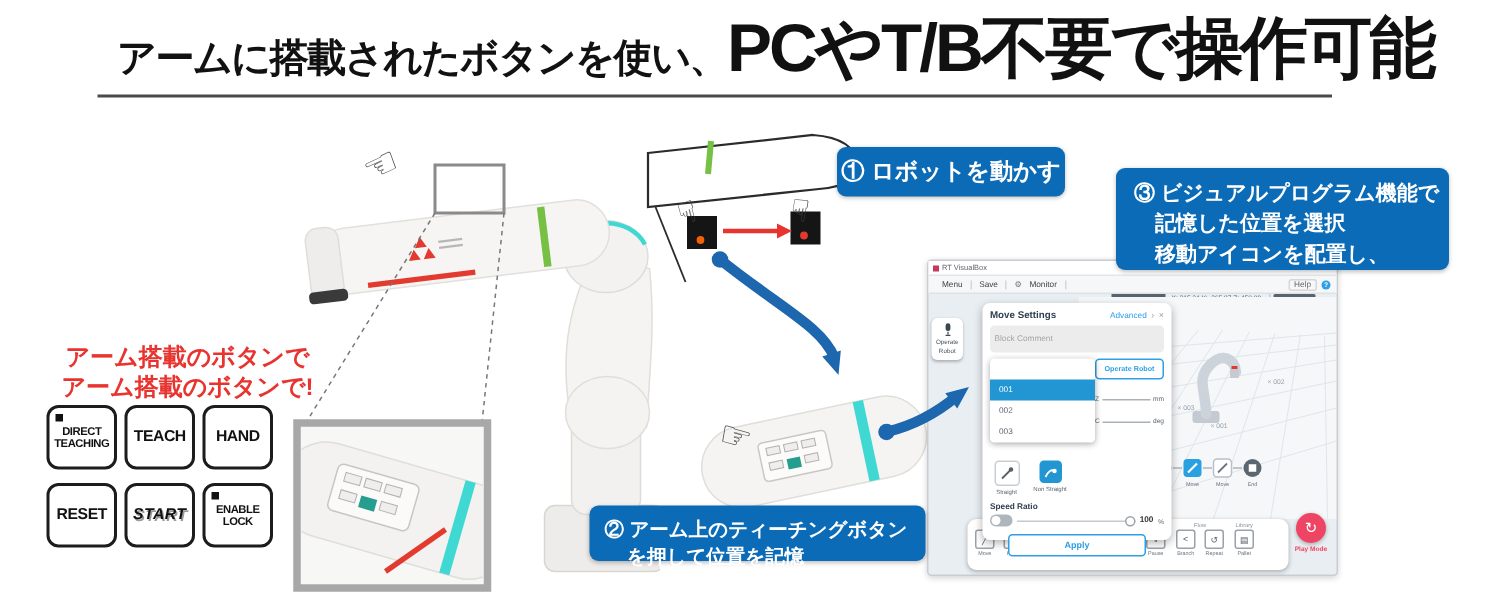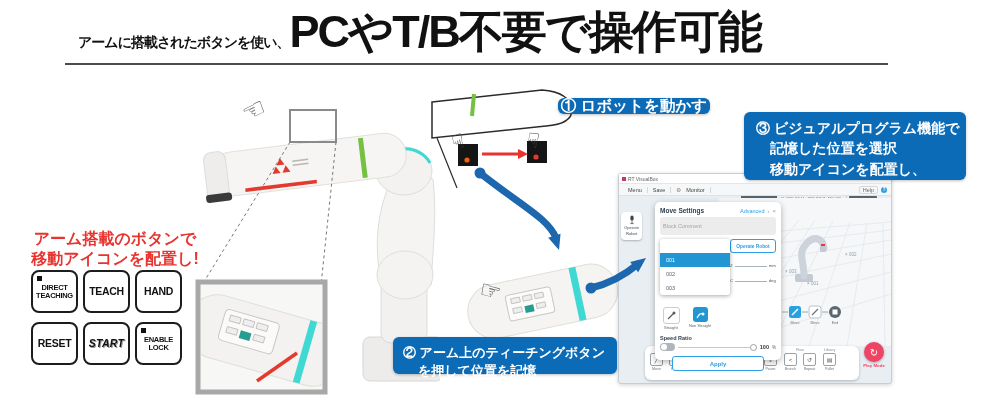--- a/index.html
+++ b/index.html
@@ -1,40 +1,40 @@
 <!DOCTYPE html>
 <html><head>
 <meta charset="utf-8">
 <style>
   body{margin:0;background:#fff}
   .page{position:relative;width:1000px;height:410px;background:#fff;overflow:hidden;
         font-family:"Liberation Sans",sans-serif;color:#111}
 
   
   .headline{position:absolute;left:78px;top:2px;display:flex;align-items:baseline;white-space:nowrap}
-  .headline .lead{font-size:14px;font-weight:bold;letter-spacing:-1px}
+  .headline .lead{font-size:26px;font-weight:bold;letter-spacing:-1px}
   .headline .main{font-size:45px;font-weight:900;letter-spacing:-2px}
   .headline-rule{position:absolute;left:65px;top:63px;width:823px;height:2px;background:#4a4a4a}
 
   
-  .callout{position:absolute;left:14px;top:229px;width:202px;text-align:center;color:#e8332f;
+  .callout{position:absolute;left:24px;top:229px;width:202px;text-align:center;color:#e8332f;
            font-weight:bold;font-size:16px;line-height:1.28}
   .btn-grid{position:absolute;left:31px;top:270px;display:grid;grid-template-columns:repeat(3,47px);
             grid-auto-rows:43px;gap:9px 5px}
   .hwbtn{position:relative;background:#fff;border:2px solid #1c1c1c;border-radius:8px;display:flex;
          flex-direction:column;align-items:center;justify-content:center;font-weight:bold;
          font-size:10.5px;line-height:1.05;letter-spacing:-.3px;text-align:center}
   .hwbtn.small{font-size:7.5px}
   .hwbtn .marker{position:absolute;left:4px;top:4px;width:5px;height:5px;background:#111}
   .hwbtn.start span{font-style:italic;font-weight:900;text-shadow:1px 1px 0 #9a9a9a;letter-spacing:.3px}
 
   
   .stepbox{position:absolute;background:#0b6bb7;border-radius:6px;color:#fff;font-weight:bold;
            box-shadow:0 1px 3px rgba(0,0,0,.25)}
-  .step1{left:558px;top:98px;width:152px;height:16px;font-size:15.5px;display:flex;align-items:center;
+  .step1{left:558px;top:98px;width:152px;height:33px;font-size:15.5px;display:flex;align-items:center;
          justify-content:center;z-index:6}
   .step2{left:393px;top:337px;width:224px;height:37px;font-size:13px;padding:7px 0 0 10px;
          line-height:1.4;box-sizing:border-box;z-index:6}
   .step2 .ind{padding-left:15px}
   .step3{left:744px;top:112px;width:222px;height:68px;font-size:14px;padding:6px 0 16px 12px;
          line-height:1.45;box-sizing:border-box;z-index:7}
   .step3 .ind{padding-left:14px}
 
   .svgwrap{position:absolute}
 
@@ -140,21 +140,21 @@
 <div class="page">
 
   <div class="headline">
     <span class="lead">アームに搭載されたボタンを使い、</span>
     <span class="main">PCやT/B不要で操作可能</span>
   </div>
   <div class="headline-rule"></div>
 
   <div class="callout">
     <div>アーム搭載のボタンで</div>
-    <div>移動アイコンを配置し!</div>
+    <div>アーム搭載のボタンで!</div>
   </div>
 
   <div class="btn-grid">
     <div class="hwbtn small">
       <span class="marker"></span>
       <span>DIRECT</span>
       <span>TEACHING</span>
     </div>
     <div class="hwbtn">
       <span>TEACH</span>

